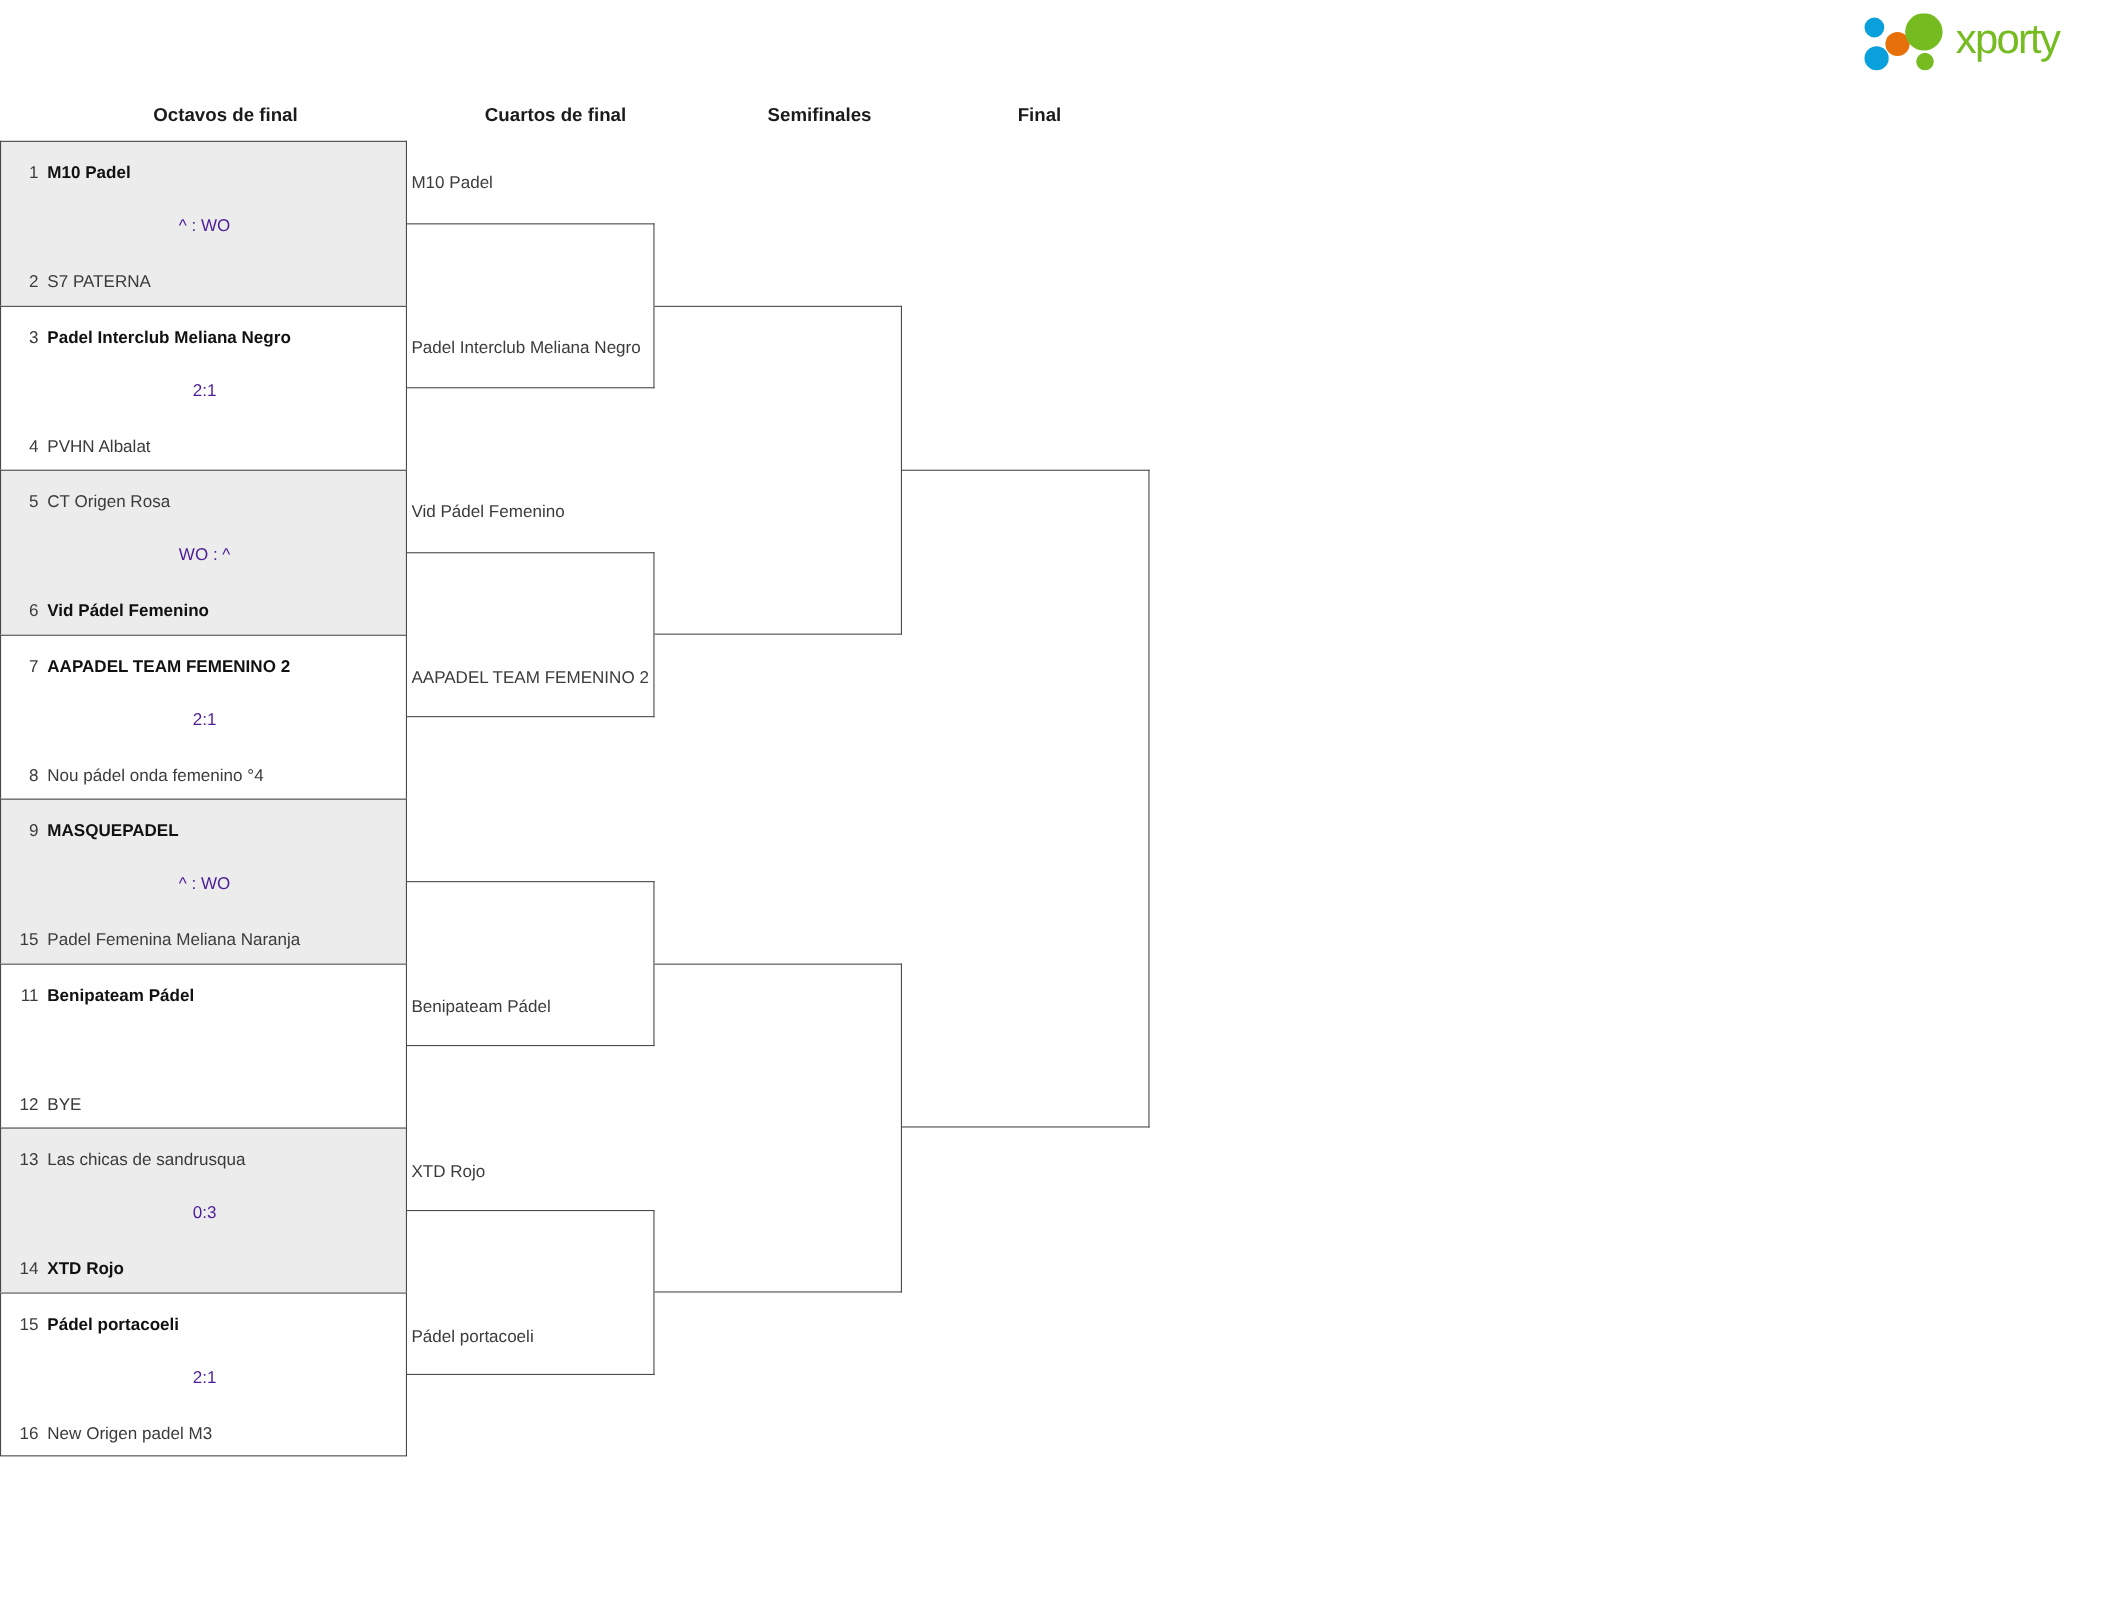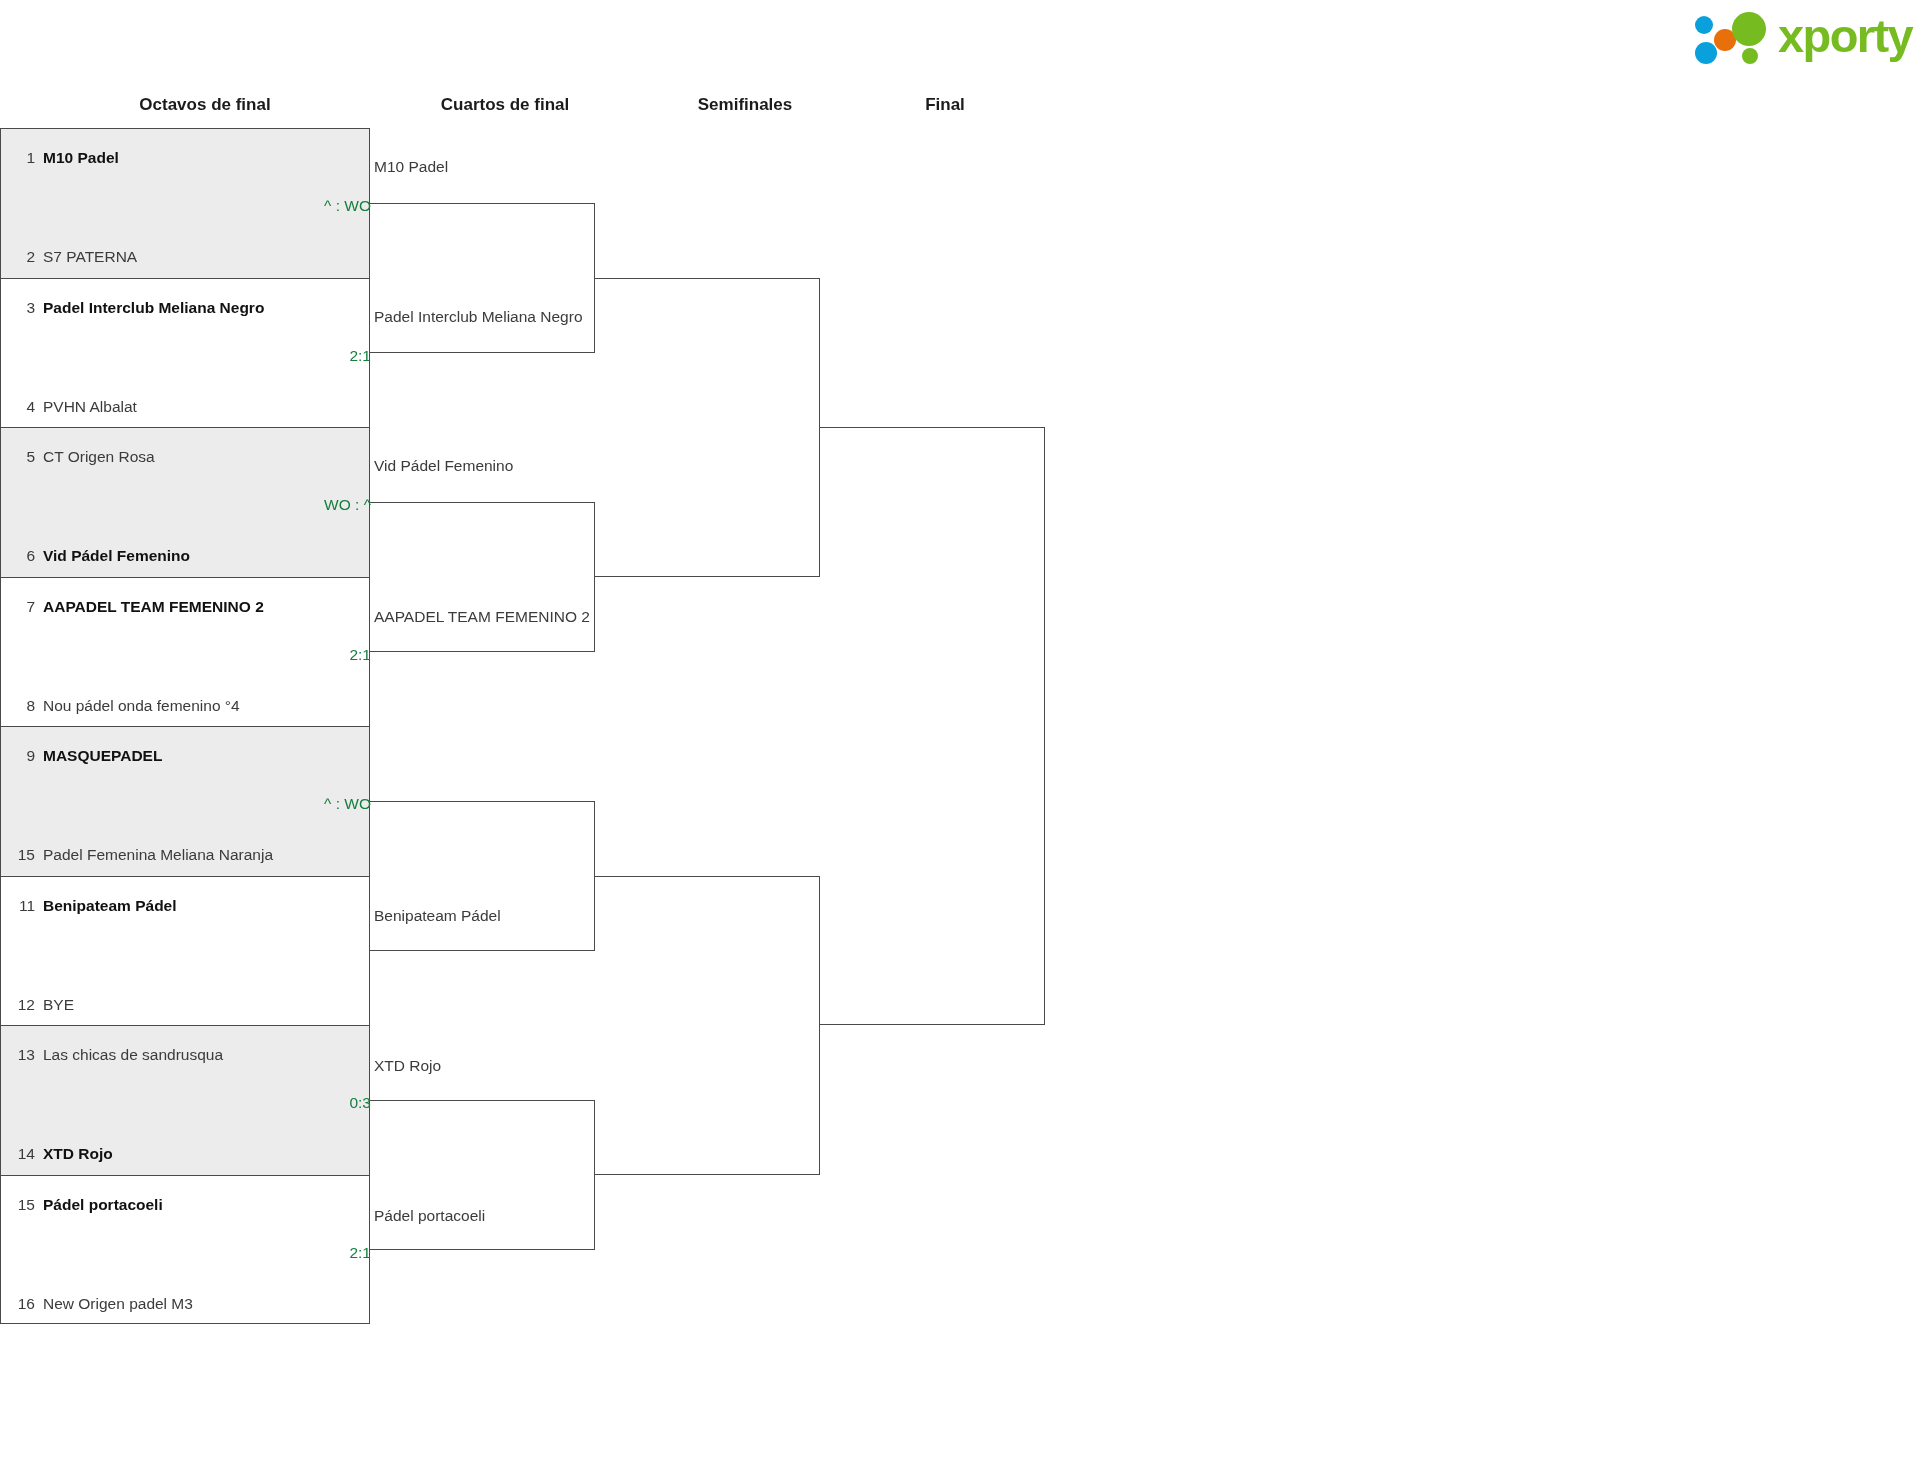--- a/index.html
+++ b/index.html
@@ -31,22 +31,22 @@
     right: 18px;
     top: 8px;
     width: 250px;
     height: 56px;
   }
   .logo-dots { position: absolute; left: 38px; top: 4px; width: 86px; height: 52px; }
   .logo-word {
     position: absolute;
     left: 126px;
     top: -2px;
-    font-size: 47px;
-    font-weight: 700;
+    font-size: 38px;
+    font-weight: 400;
     color: #76bc21;
     letter-spacing: -1.6px;
     line-height: 60px;
   }
 
   
   .round-head {
     position: absolute;
     top: 95px;
     font-size: 17px;
@@ -86,23 +86,23 @@
     overflow: hidden;
   }
   .r1-team.win { font-weight: 700; color: #111111; }
   .row-top    { top: 20px; }
   .row-bottom { top: 119px; }
   .r1-score {
     position: absolute;
     top: 68px;
     left: 0;
     width: 370px;
-    text-align: right;
-    font-size: 15.5px;
-    color: #15803d;
+    text-align: center;
+    font-size: 15.5px;
+    color: #4c1d95;
     white-space: pre;
   }
 
   
   .br-box {
     position: absolute;
     border: 1px solid #4a4a4a;
     border-left: none;
     background: transparent;
   }

